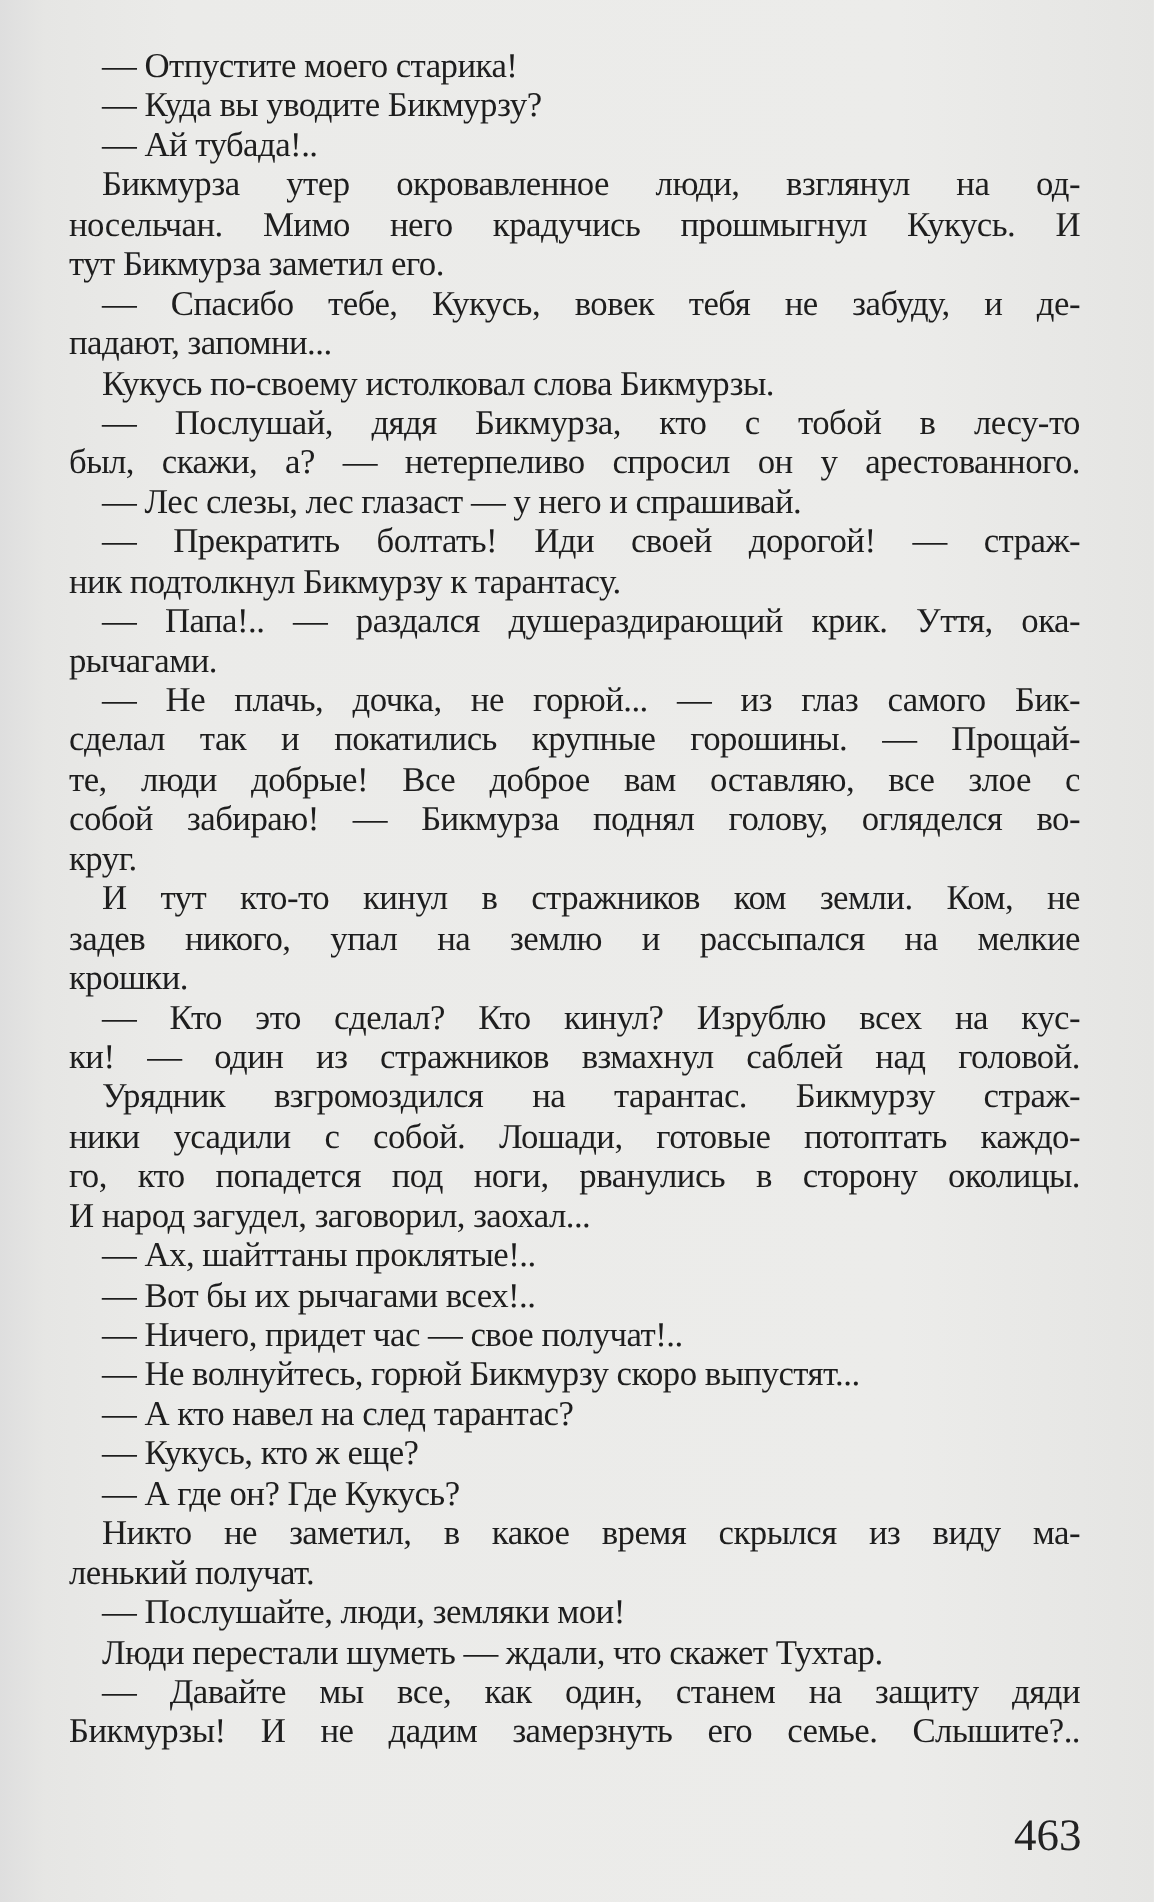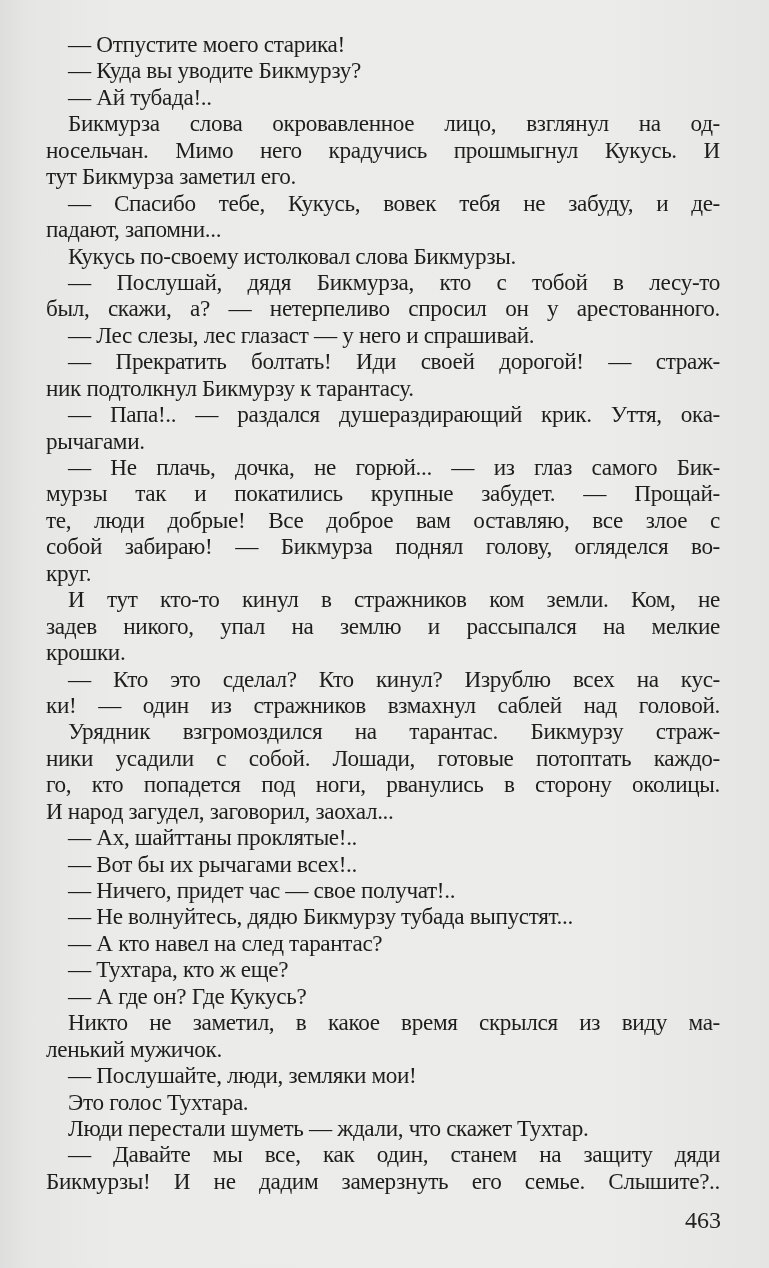--- a/index.html
+++ b/index.html
@@ -25,68 +25,67 @@
   .text {
     position: absolute; left: 46px; top: 31px; width: 674px;
     font-size: 23.2px; line-height: 26.45px;
     letter-spacing: -0.35px;
   }
   .line { white-space: nowrap; height: 26.45px; }
   .just { text-align: justify; text-align-last: justify; }
   .ind { padding-left: 22px; }
   .pagenum {
     position: absolute; right: 48px; top: 1207px;
-    font-size: 24px; color: #222;
+    font-size: 30px; color: #222;
   }
 </style>
 </head>
 <body>
 
 <div class="page">
   <div class="bleed"></div>
   <div class="text" id="text">
       <div class="line ind">— Отпустите моего старика!</div>
       <div class="line ind">— Куда вы уводите Бикмурзу?</div>
       <div class="line ind">— Ай тубада!..</div>
-      <div class="line just ind">Бикмурза слова окровавленное лицо, взглянул на од-</div>
+      <div class="line just ind">Бикмурза утер окровавленное люди, взглянул на од-</div>
       <div class="line just">носельчан. Мимо него крадучись прошмыгнул Кукусь. И</div>
       <div class="line">тут Бикмурза заметил его.</div>
       <div class="line just ind">— Спасибо тебе, Кукусь, вовек тебя не забуду, и де-</div>
       <div class="line">падают, запомни...</div>
       <div class="line ind">Кукусь по-своему истолковал слова Бикмурзы.</div>
       <div class="line just ind">— Послушай, дядя Бикмурза, кто с тобой в лесу-то</div>
       <div class="line just">был, скажи, а? — нетерпеливо спросил он у арестованного.</div>
       <div class="line ind">— Лес слезы, лес глазаст — у него и спрашивай.</div>
       <div class="line just ind">— Прекратить болтать! Иди своей дорогой! — страж-</div>
       <div class="line">ник подтолкнул Бикмурзу к тарантасу.</div>
       <div class="line just ind">— Папа!.. — раздался душераздирающий крик. Уття, ока-</div>
       <div class="line">рычагами.</div>
       <div class="line just ind">— Не плачь, дочка, не горюй... — из глаз самого Бик-</div>
-      <div class="line just">мурзы так и покатились крупные забудет. — Прощай-</div>
+      <div class="line just">сделал так и покатились крупные горошины. — Прощай-</div>
       <div class="line just">те, люди добрые! Все доброе вам оставляю, все злое с</div>
       <div class="line just">собой забираю! — Бикмурза поднял голову, огляделся во-</div>
       <div class="line">круг.</div>
       <div class="line just ind">И тут кто-то кинул в стражников ком земли. Ком, не</div>
       <div class="line just">задев никого, упал на землю и рассыпался на мелкие</div>
       <div class="line">крошки.</div>
       <div class="line just ind">— Кто это сделал? Кто кинул? Изрублю всех на кус-</div>
       <div class="line just">ки! — один из стражников взмахнул саблей над головой.</div>
       <div class="line just ind">Урядник взгромоздился на тарантас. Бикмурзу страж-</div>
       <div class="line just">ники усадили с собой. Лошади, готовые потоптать каждо-</div>
       <div class="line just">го, кто попадется под ноги, рванулись в сторону околицы.</div>
       <div class="line">И народ загудел, заговорил, заохал...</div>
       <div class="line ind">— Ах, шайттаны проклятые!..</div>
       <div class="line ind">— Вот бы их рычагами всех!..</div>
       <div class="line ind">— Ничего, придет час — свое получат!..</div>
-      <div class="line ind">— Не волнуйтесь, дядю Бикмурзу тубада выпустят...</div>
+      <div class="line ind">— Не волнуйтесь, горюй Бикмурзу скоро выпустят...</div>
       <div class="line ind">— А кто навел на след тарантас?</div>
-      <div class="line ind">— Тухтара, кто ж еще?</div>
+      <div class="line ind">— Кукусь, кто ж еще?</div>
       <div class="line ind">— А где он? Где Кукусь?</div>
       <div class="line just ind">Никто не заметил, в какое время скрылся из виду ма-</div>
-      <div class="line">ленький мужичок.</div>
+      <div class="line">ленький получат.</div>
       <div class="line ind">— Послушайте, люди, земляки мои!</div>
-      <div class="line ind">Это голос Тухтара.</div>
       <div class="line ind">Люди перестали шуметь — ждали, что скажет Тухтар.</div>
       <div class="line just ind">— Давайте мы все, как один, станем на защиту дяди</div>
       <div class="line just">Бикмурзы! И не дадим замерзнуть его семье. Слышите?..</div>
     </div>
   <div class="pagenum">463</div>
 </div>
 
 </body></html>

